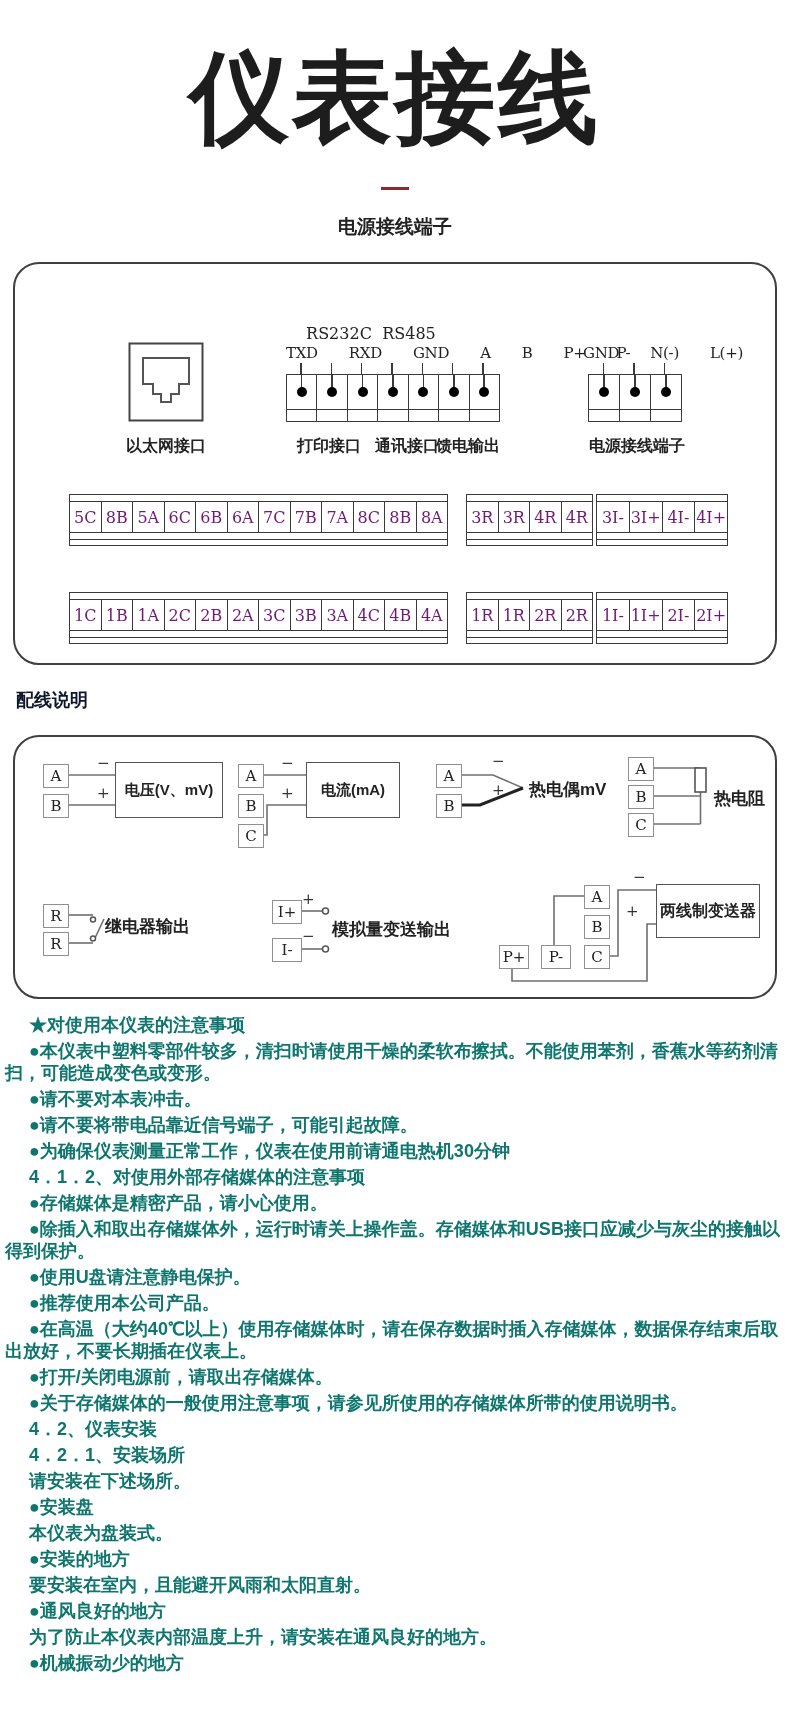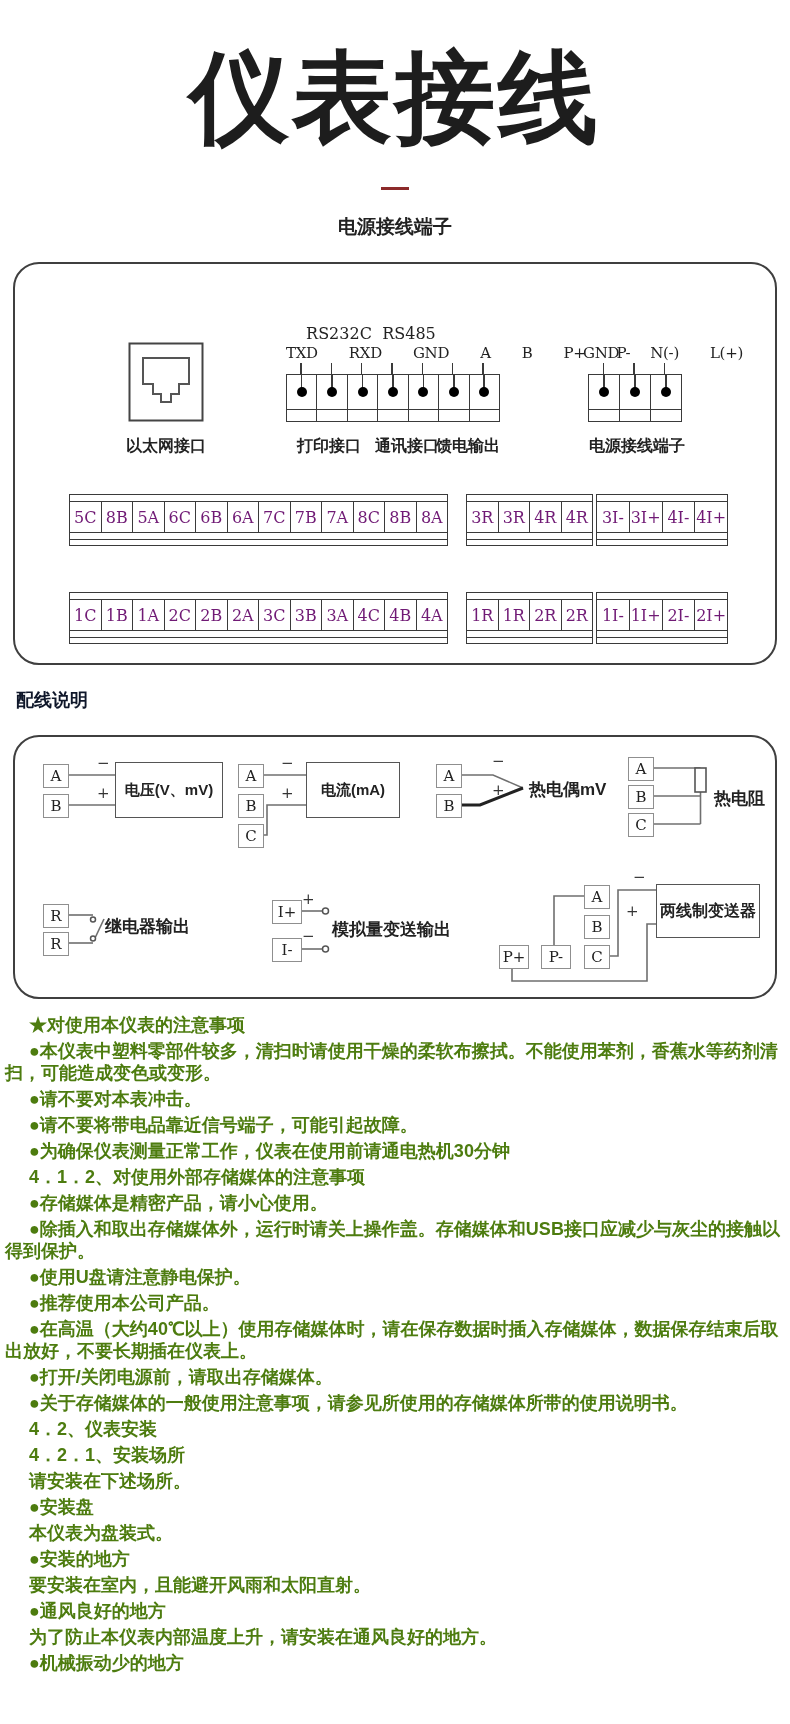--- a/index.html
+++ b/index.html
@@ -47,21 +47,21 @@
   .wires{position:absolute;left:0;top:0;}
   .term{position:absolute;width:24px;height:22px;line-height:22px;text-align:center;background:#fff;
         border:1.5px solid #8f8f8f;font-family:"DejaVu Serif",serif;font-size:15px;color:#222;}
   .term.wide{width:28px;}
   .devbox{position:absolute;border:1.6px solid #555;background:#fff;display:flex;align-items:center;
           justify-content:center;font-size:15px;font-weight:700;color:#222;white-space:nowrap;}
   .dlabel{position:absolute;font-size:17px;font-weight:700;color:#222;white-space:nowrap;}
   .sign{position:absolute;font-family:"DejaVu Serif",serif;font-size:15px;color:#333;}
   
   .notes{position:absolute;left:5px;top:1014px;width:780px;}
-  .notes p{margin:0 0 4px 0;text-indent:24px;font-size:18px;line-height:22px;font-weight:700;color:#4d7c0f;}
+  .notes p{margin:0 0 4px 0;text-indent:24px;font-size:18px;line-height:22px;font-weight:700;color:#0f766e;}
 </style>
 </head>
 <body>
 
 <div class="page">
 
   <h1 class="title">仪表接线</h1>
   <div class="divider" style="background: rgb(140, 42, 42);"></div>
   <div class="subtitle">电源接线端子</div>
 

